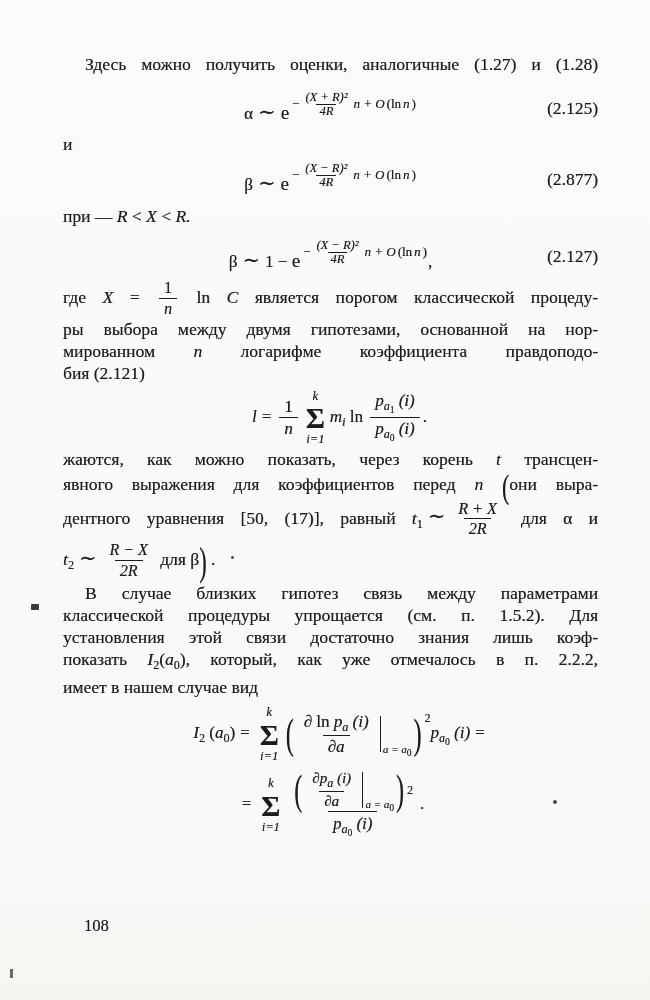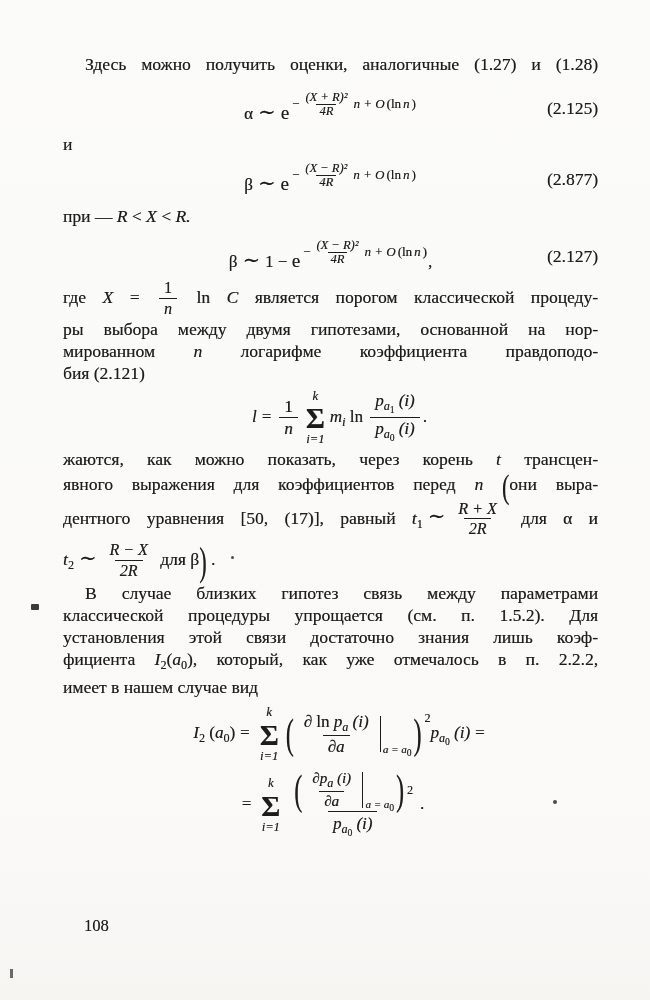--- a/index.html
+++ b/index.html
@@ -157,21 +157,21 @@
           <i class="fd">2R</i>
         </span> <span>для α и</span></div>
     <div class="line" style="margin-top:4px;min-height:40px;"><i>t</i><span class="s1">2</span><span class="sim">∼</span><span class="frac tfrac">
           <i class="fn">R − X</i>
           <i class="fd">2R</i>
         </span> <span>для β</span><span class="bpt" style="transform:scaleY(1.8);">)</span> <span>.</span></div>
 
     <div class="line just indent"><span>В случае близких гипотез связь между параметрами</span></div>
     <div class="line just"><span>классической процедуры упрощается (см. п. 1.5.2). Для</span></div>
     <div class="line just"><span>установления этой связи достаточно знания лишь коэф-</span></div>
-    <div class="line just"><span>фициента</span> <i>I</i><span class="s1">2</span><span>(</span><i>a</i><span class="s1">0</span><span>),</span> <span>который, как уже отмечалось в п. 2.2.2,</span></div>
+    <div class="line just"><span>показать</span> <i>I</i><span class="s1">2</span><span>(</span><i>a</i><span class="s1">0</span><span>),</span> <span>который, как уже отмечалось в п. 2.2.2,</span></div>
     <div class="line"><span>имеет в нашем случае вид</span></div>
 
     <div class="eq-row" style="height:64px;margin-top:4px;">
       <span class="eq-main" style="margin-left:22px;">
         <i>I</i><span class="s1">2</span> <span>(</span><i>a</i><span class="s1">0</span><span>)</span><span class="mx">=</span><span class="sum">
             <i class="st">k</i>
             <span class="ss">Σ</span>
             <i class="sb">i=1</i>
           </span><span class="bp">(</span><span class="frac">
             <span class="fn"><i>∂</i> <span>ln</span> <i>p</i><i class="s1">a</i> <i>(i)</i></span>

